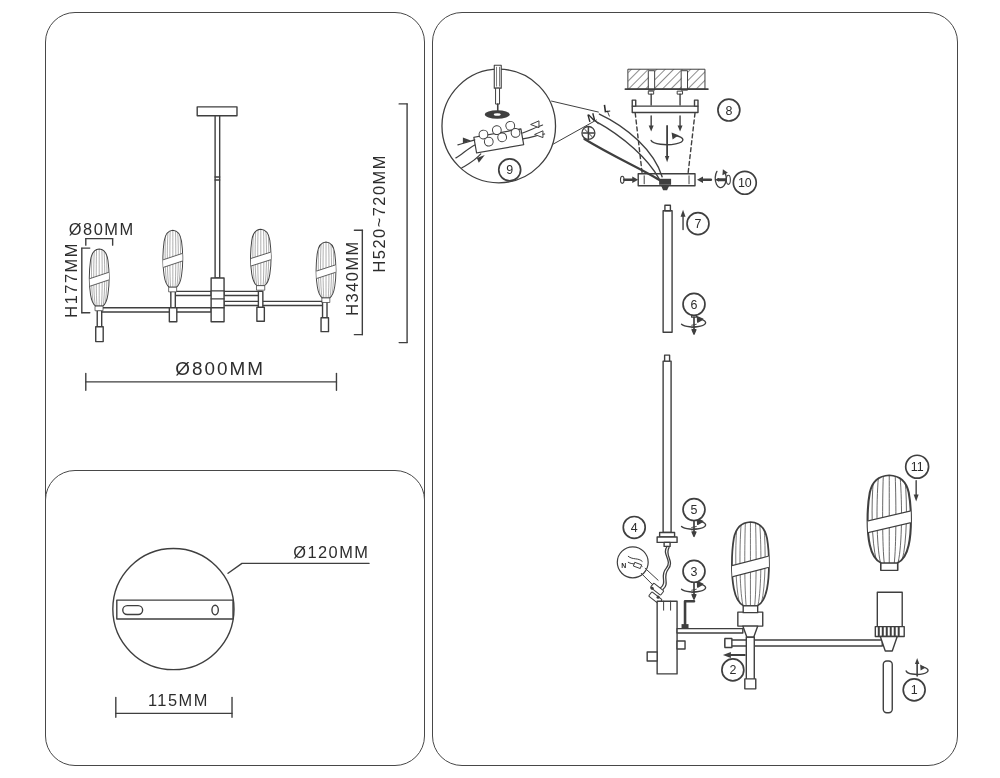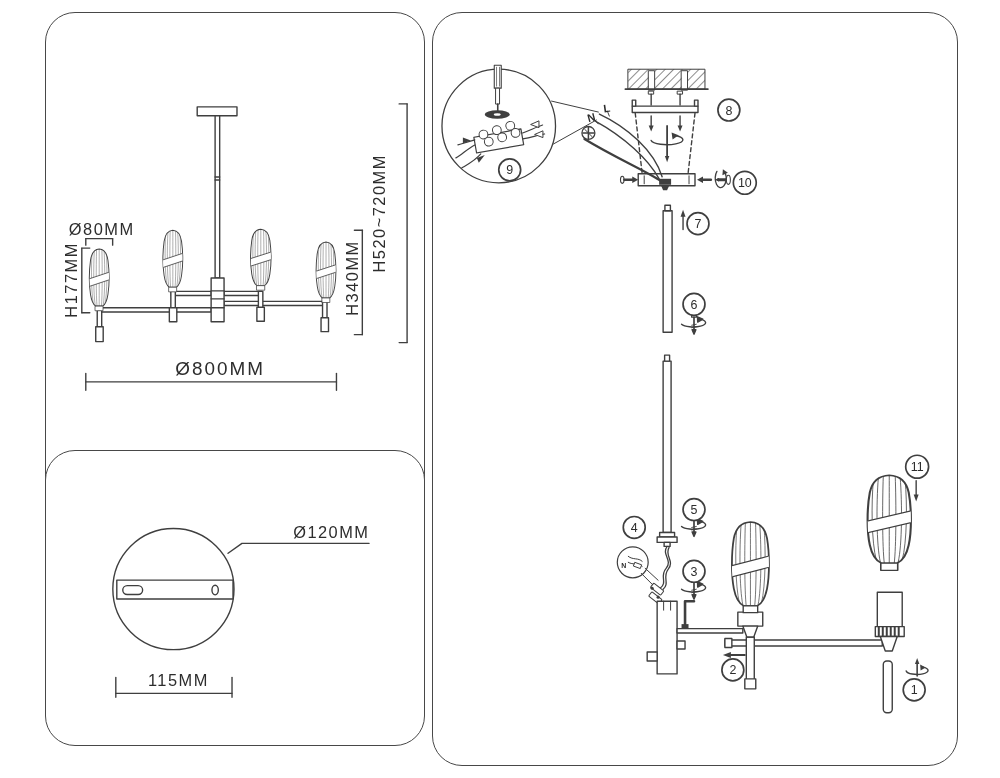--- a/index.html
+++ b/index.html
@@ -1,20 +1,20 @@
 <!DOCTYPE html>
 <html><head>
 <meta charset="utf-8">
 <style>
   html,body{margin:0;padding:0;background:#ffffff;}
   .page{position:relative;width:1000px;height:778px;background:#fff;overflow:hidden;
         font-family:"Liberation Sans",sans-serif;}
   .panel{position:absolute;border:1.6px solid #484848;border-radius:30px;background:#fff;box-sizing:border-box;}
   #panel-front{left:45px;top:12px;width:380px;height:516px;}
-  #panel-canopy{left:45px;top:450px;width:380px;height:296px;}
+  #panel-canopy{left:45px;top:470px;width:380px;height:296px;}
   #panel-assembly{left:432px;top:12px;width:526px;height:754px;}
   svg{display:block;width:100%;height:100%;}
   .ink{stroke:#3f3f3f;fill:none;stroke-width:1.4;stroke-linecap:round;stroke-linejoin:round;}
   .wfill{fill:#ffffff;}
   .dfill{fill:#3f3f3f;stroke:none;}
   text{stroke:none;fill:#2d2d2d;font-family:"Liberation Sans",sans-serif;}
   .dim{font-size:16.5px;letter-spacing:1.5px;}
   .dim-big{font-size:19px;letter-spacing:2px;}
   .mid{text-anchor:middle;}
   .badge{fill:#fff;stroke:#3f3f3f;stroke-width:1.7;}

